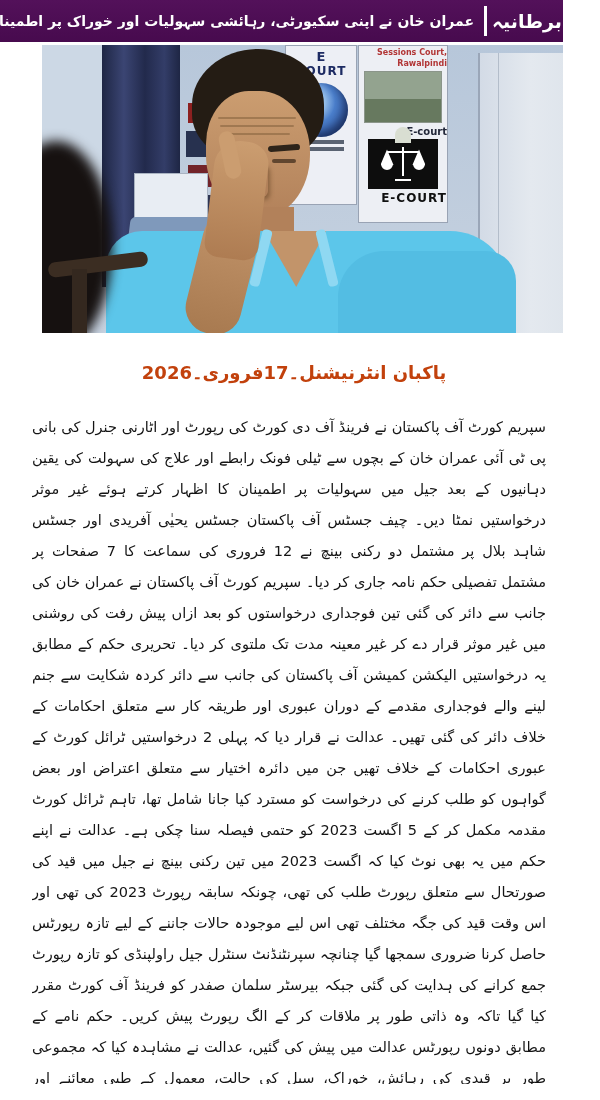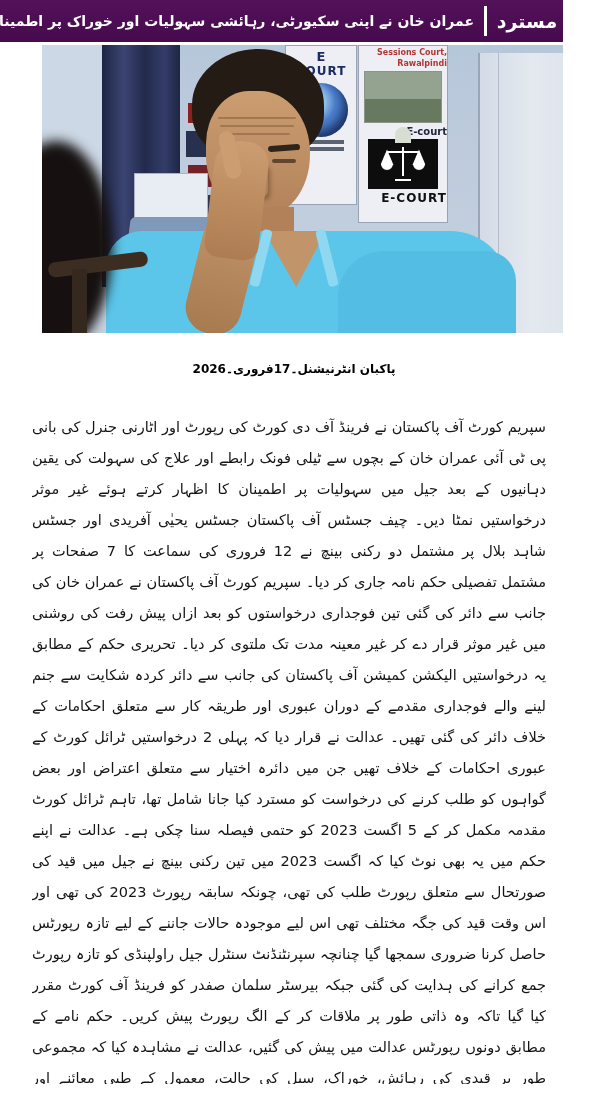--- a/index.html
+++ b/index.html
@@ -103,36 +103,36 @@
   }
   .collar-edge-l{left:214px;top:184px;width:10px;height:58px;background:#8fd8f2;transform:rotate(14deg);border-radius:4px;}
   .collar-edge-r{left:280px;top:184px;width:10px;height:58px;background:#8fd8f2;transform:rotate(-14deg);border-radius:4px;}
   
   .silhouette{left:-42px;top:96px;width:112px;height:210px;background:#161110;border-radius:50%;filter:blur(6px);}
   .chair-rail{left:6px;top:212px;width:100px;height:15px;background:#3b2d22;border-radius:7px;transform:rotate(-7deg);}
   .chair-leg{left:30px;top:224px;width:15px;height:64px;background:#34281f;}
   
   .dateline{
     position:absolute;left:0;top:362px;width:588px;text-align:center;
-    color:#000000;font-weight:bold;font-size:12px;direction:rtl;
+    color:#c2410c;font-weight:bold;font-size:18px;direction:rtl;
   }
   
   .article{
     position:absolute;left:32px;top:412px;width:514px;height:672px;
     direction:rtl;text-align:justify;color:#141414;
     font-size:14.5px;line-height:31px;overflow:hidden;
   }
 </style>
 </head>
 <body>
 
 <div class="masthead">
   <div class="headline">عمران خان نے اپنی سکیورٹی، رہائشی سہولیات اور خوراک پر اطمینان کا اظہار کیا۔ سپریم کورٹ</div>
   <div class="mast-divider"></div>
-  <div class="brand">مسترد</div>
+  <div class="brand">برطانیہ</div>
 </div>
 
 <div class="photo">
   <div class="window-light"></div>
   <div class="curtain"></div>
   <div class="mini-poster1"></div>
   <div class="mini-poster2"></div>
   <div class="mini-poster3"></div>
   <div class="mini-poster4"></div>
   <div class="papers"></div>

